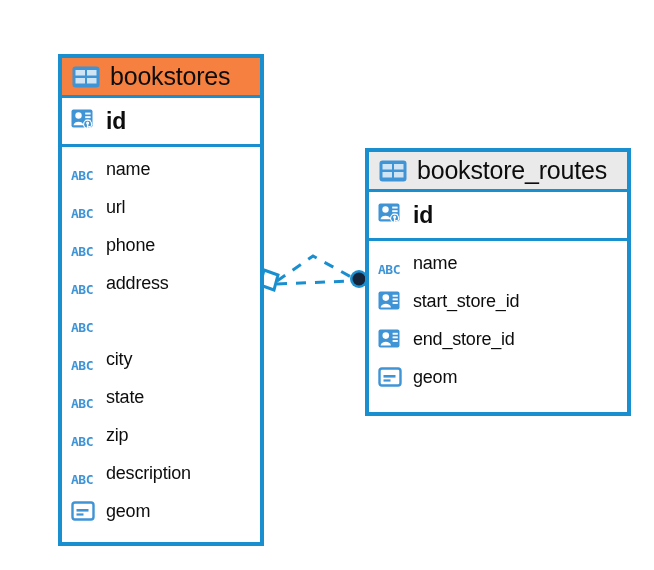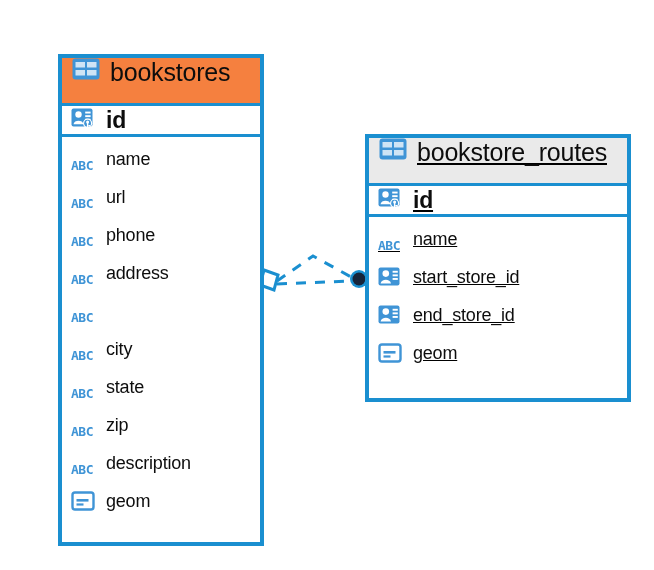--- a/index.html
+++ b/index.html
@@ -32,31 +32,30 @@
     z-index: 3;
   }
   #entity-bookstores {
     left: 58px;
     top: 54px;
     width: 206px;
     height: 492px;
   }
   #entity-bookstore-routes {
     left: 365px;
-    top: 134px;
+    top: 148px;
     width: 266px;
     height: 268px;
-    text-decoration: underline;
   }
 
   .entity-header {
     box-sizing: border-box;
-    height: 48px;
+    height: 40px;
     display: flex;
-    align-items: flex-start;
+    align-items: center;
     padding: 0 6px 0 10px;
     border-bottom: 3px solid #1a8fd0;
   }
   .entity-header.accent { background: #f5803f; }
   .entity-header.neutral { background: #eaeaea; }
 
   .entity-title {
     font-size: 25px;
     color: #0d0d0d;
     margin-left: 10px;
@@ -69,21 +68,21 @@
     border-bottom: 3px solid #1a8fd0;
   }
 
   .field-row {
     box-sizing: border-box;
     height: 38px;
     display: flex;
     align-items: center;
     padding-left: 9px;
   }
-  .field-row.pk { height: 28px; }
+  .field-row.pk { height: 46px; }
 
   .field-label {
     font-size: 18px;
     color: #0d0d0d;
     margin-left: 9px;
     white-space: nowrap;
     letter-spacing: -0.2px;
   }
   .field-label.bold { font-weight: bold; font-size: 23px; }
 

